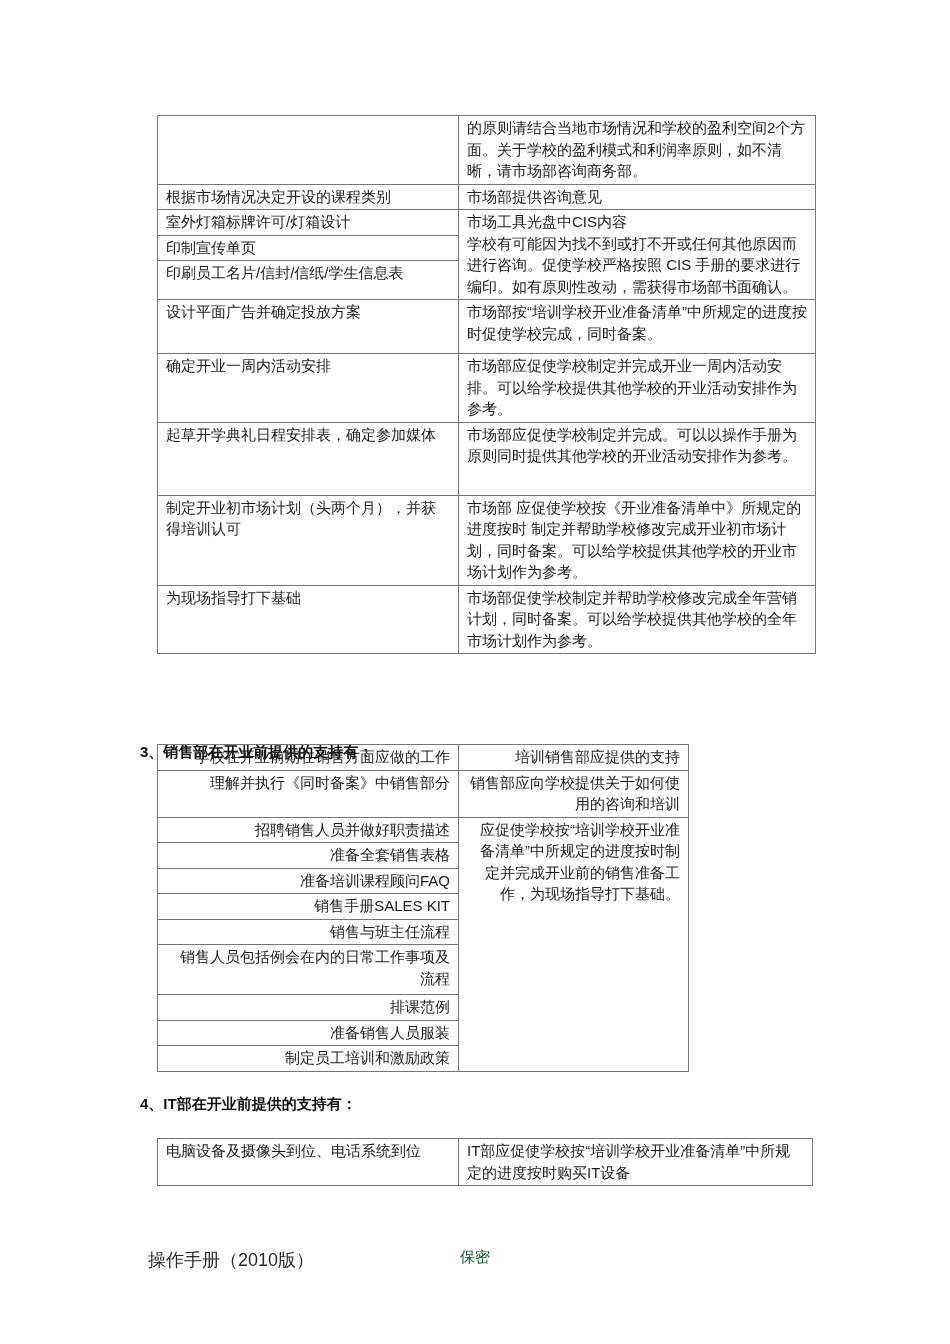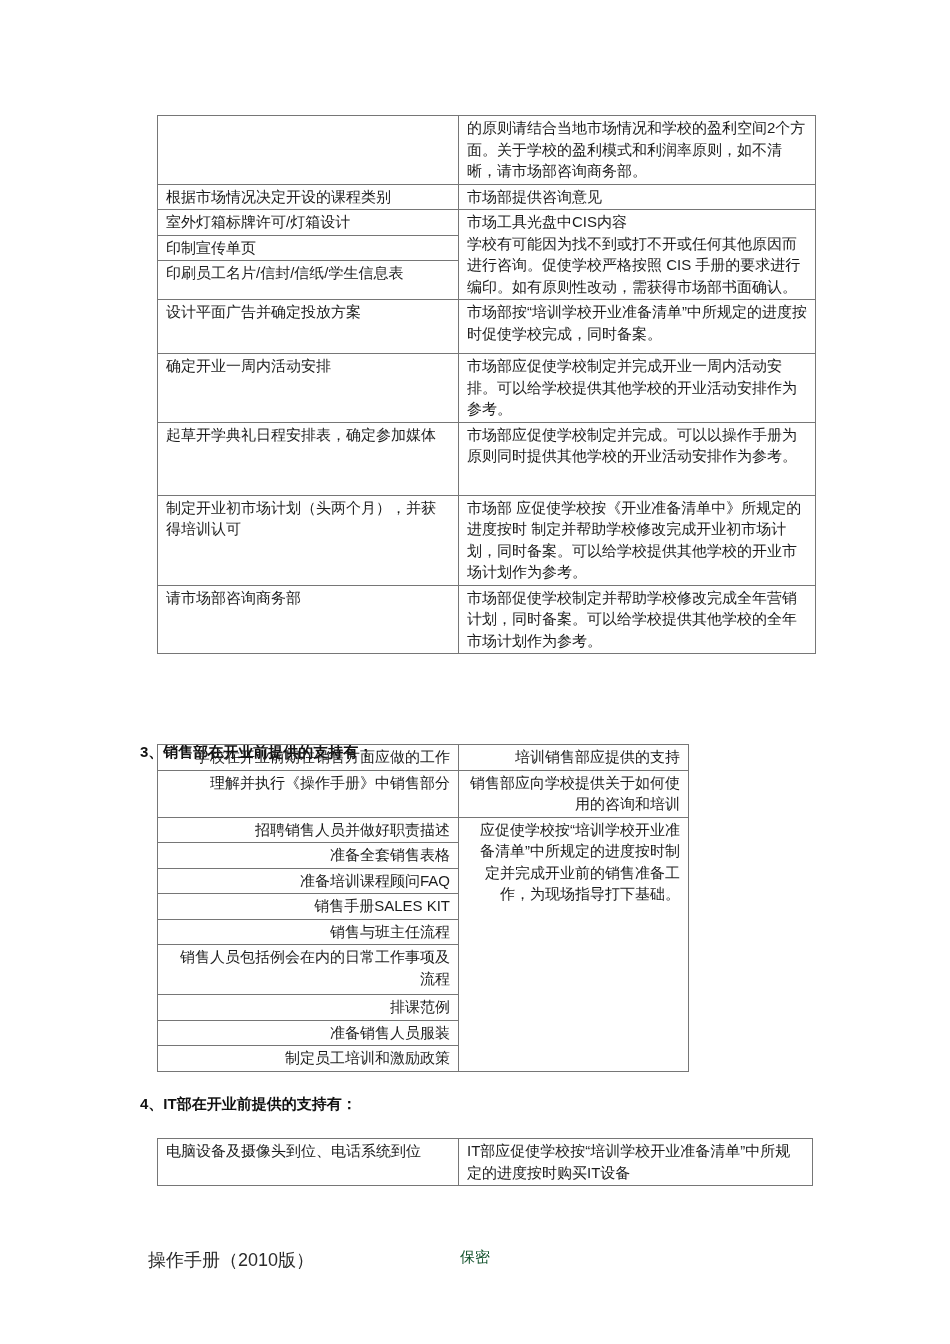--- a/index.html
+++ b/index.html
@@ -85,40 +85,40 @@
       </tr>
       <tr style="height:73px">
         <td>起草开学典礼日程安排表，确定参加媒体</td>
         <td>市场部应促使学校制定并完成。可以以操作手册为原则同时提供其他学校的开业活动安排作为参考。</td>
       </tr>
       <tr style="height:85px">
         <td>制定开业初市场计划（头两个月），并获得培训认可</td>
         <td>市场部 应促使学校按《开业准备清单中》所规定的进度按时 制定并帮助学校修改完成开业初市场计划，同时备案。可以给学校提供其他学校的开业市场计划作为参考。</td>
       </tr>
       <tr style="height:68px">
-        <td>请市场部咨询商务部</td>
+        <td>为现场指导打下基础</td>
         <td>市场部促使学校制定并帮助学校修改完成全年营销计划，同时备案。可以给学校提供其他学校的全年市场计划作为参考。</td>
       </tr>
     </tbody>
   </table>
 
   <div class="heading h-sales">3、销售部在开业前提供的支持有：</div>
 
   <table class="doc t2">
     <colgroup>
         <col class="colL">
         <col>
       </colgroup>
     <tbody>
       <tr>
         <td>学校在开业前期在销售方面应做的工作</td>
         <td>培训销售部应提供的支持</td>
       </tr>
       <tr>
-        <td>理解并执行《操作手册》中销售部分</td>
+        <td>理解并执行《同时备案》中销售部分</td>
         <td>销售部应向学校提供关于如何使用的咨询和培训</td>
       </tr>
       <tr>
         <td>招聘销售人员并做好职责描述</td>
         <td rowspan="9">应促使学校按“培训学校开业准备清单”中所规定的进度按时制定并完成开业前的销售准备工作，为现场指导打下基础。</td>
       </tr>
       <tr>
         <td>准备全套销售表格</td>
       </tr>
       <tr>

